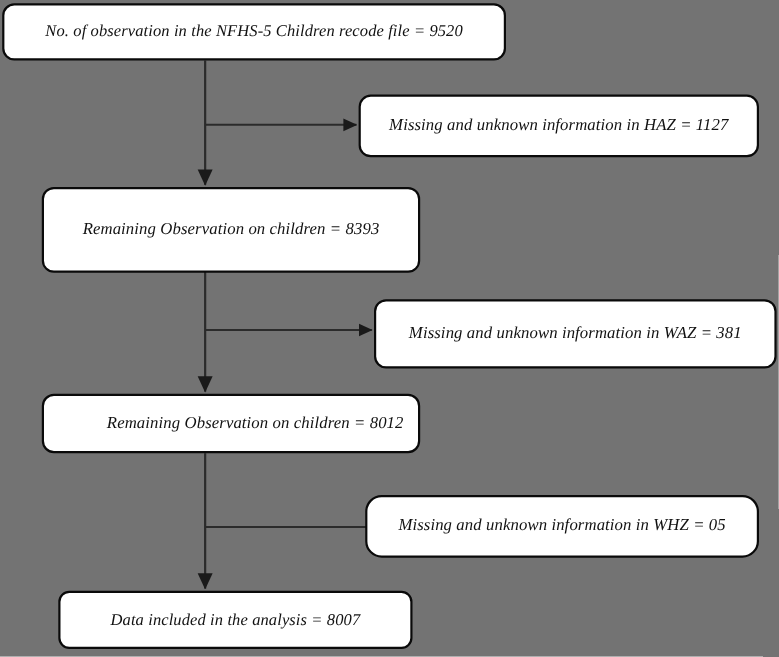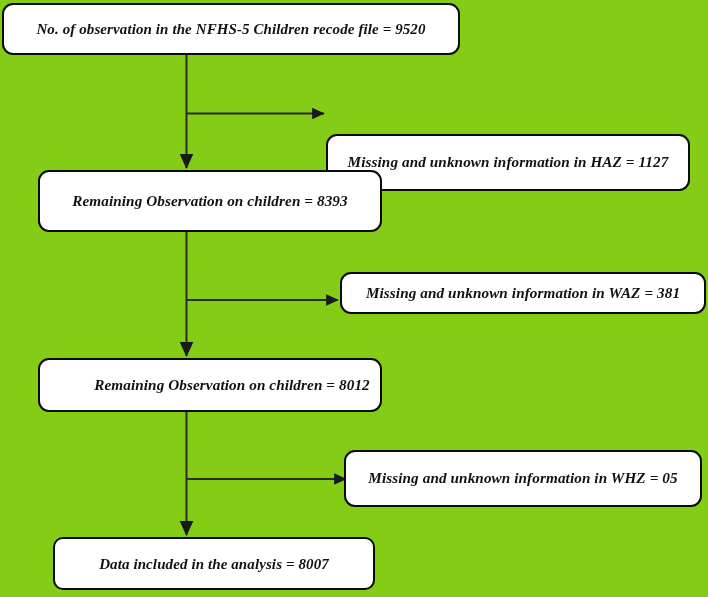--- a/index.html
+++ b/index.html
@@ -8,23 +8,22 @@
     padding: 0;
     background: #ffffff;
   }
   body {
     font-family: "Liberation Serif", "DejaVu Serif", serif;
   }
   #flow-root {
     position: relative;
     width: 708px;
     height: 597px;
-    background: #84cc16;
+    background: #737373;
     overflow: hidden;
-    font-weight: bold;
   }
   #connector-layer {
     position: absolute;
     left: 0;
     top: 0;
     width: 708px;
     height: 597px;
     pointer-events: none;
   }
   .node-box {
@@ -43,25 +42,25 @@
     font-style: italic;
     font-size: 15.2px;
     line-height: 1.2;
     color: #111111;
     letter-spacing: 0.1px;
     padding: 0 12px;
     white-space: nowrap;
   }
   
   .n-source   { left: 2px;   top: 3px;   width: 458px; height: 52px; }
-  .n-haz      { left: 326px; top: 86px;  width: 364px; height: 57px; margin-top: 48px; }
-  .n-rem1     { left: 38px;  top: 170px; width: 344px; height: 62px; align-items: center; }
-  .n-waz      { left: 340px; top: 272px; width: 366px; height: 42px; }
+  .n-haz      { left: 326px; top: 86px;  width: 364px; height: 57px; }
+  .n-rem1     { left: 38px;  top: 170px; width: 344px; height: 78px; align-items: center; }
+  .n-waz      { left: 340px; top: 272px; width: 366px; height: 63px; }
   .n-rem2     { left: 38px;  top: 358px; width: 344px; height: 54px; padding-left: 44px; }
-  .n-whz      { left: 344px; top: 450px; width: 358px; height: 57px; }
+  .n-whz      { left: 332px; top: 450px; width: 358px; height: 57px; border-radius: 15px; }
   .n-final    { left: 53px;  top: 537px; width: 322px; height: 53px; border-radius: 10px; }
 
   .n-source .node-label { font-size: 15.0px; }
   .n-final  .node-label { font-size: 15.0px; }
 </style>
 </head>
 <body>
 
 <div id="flow-root">
 

